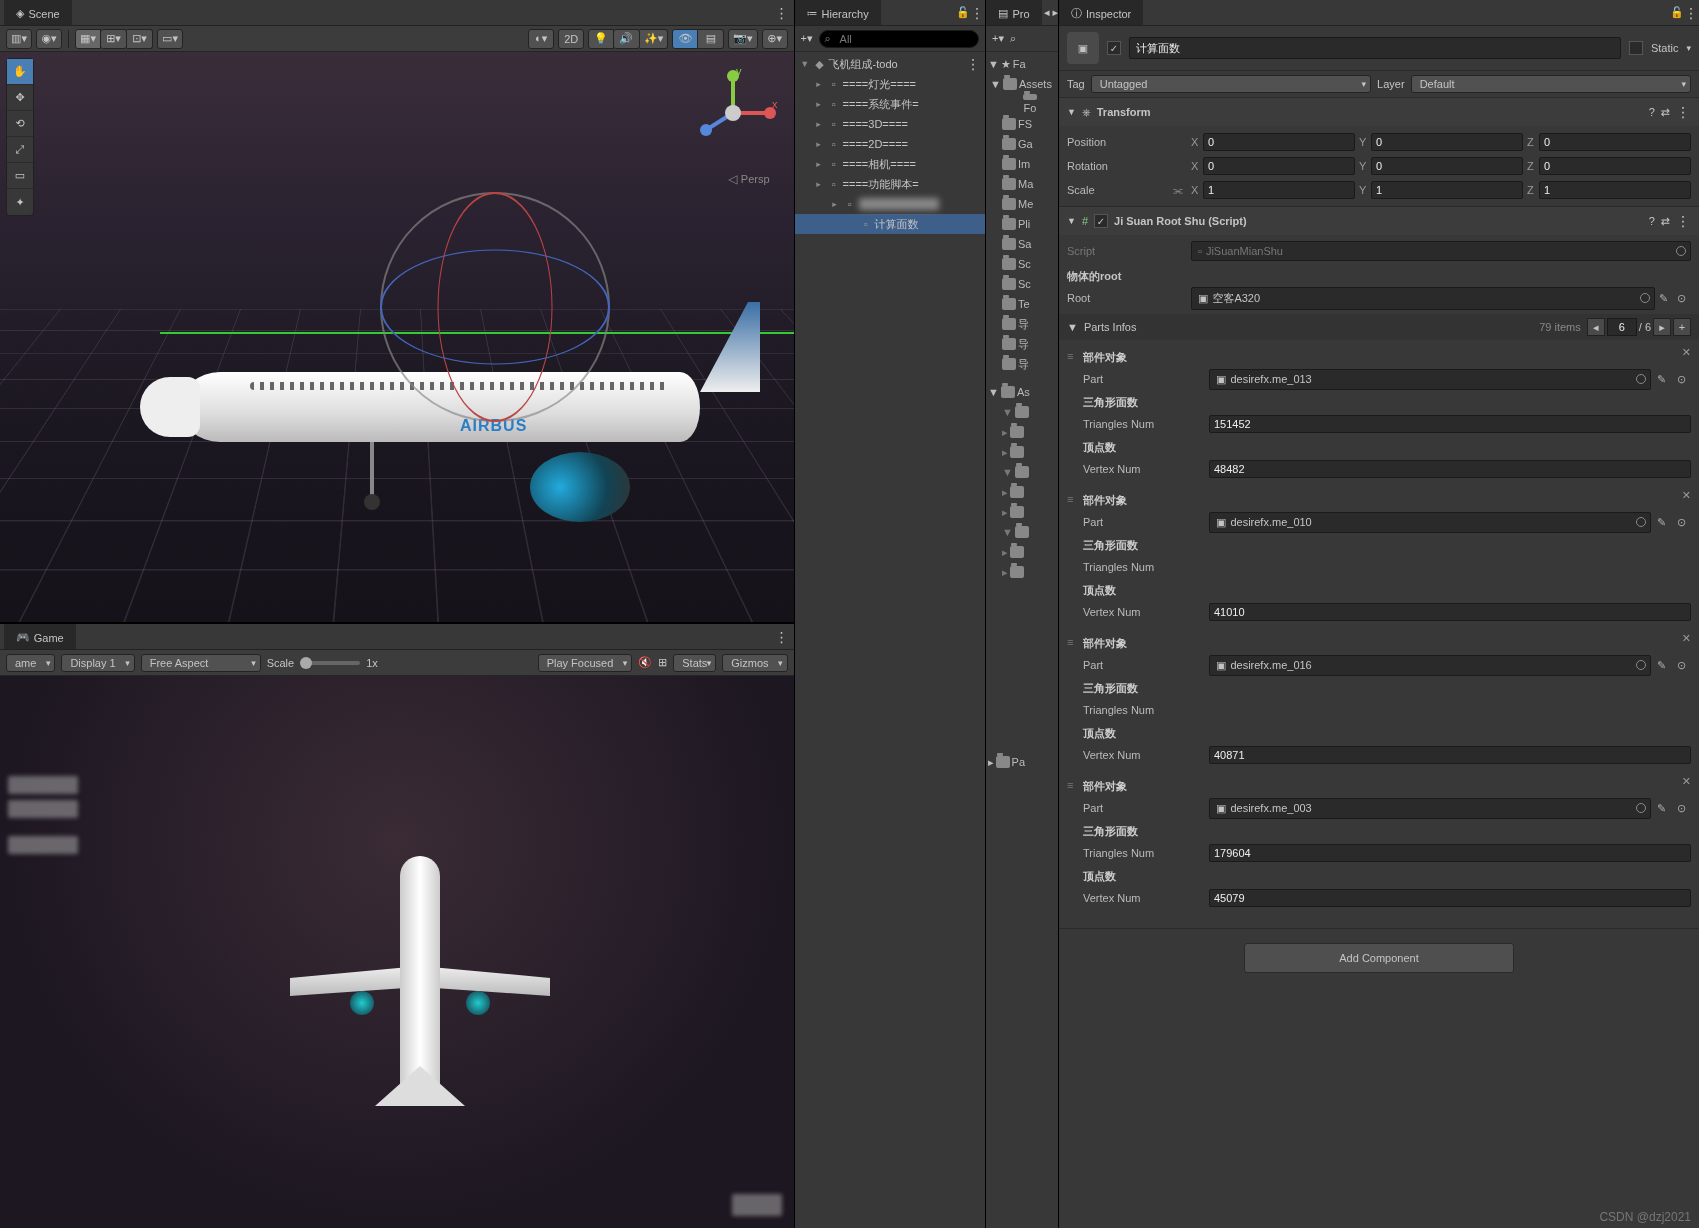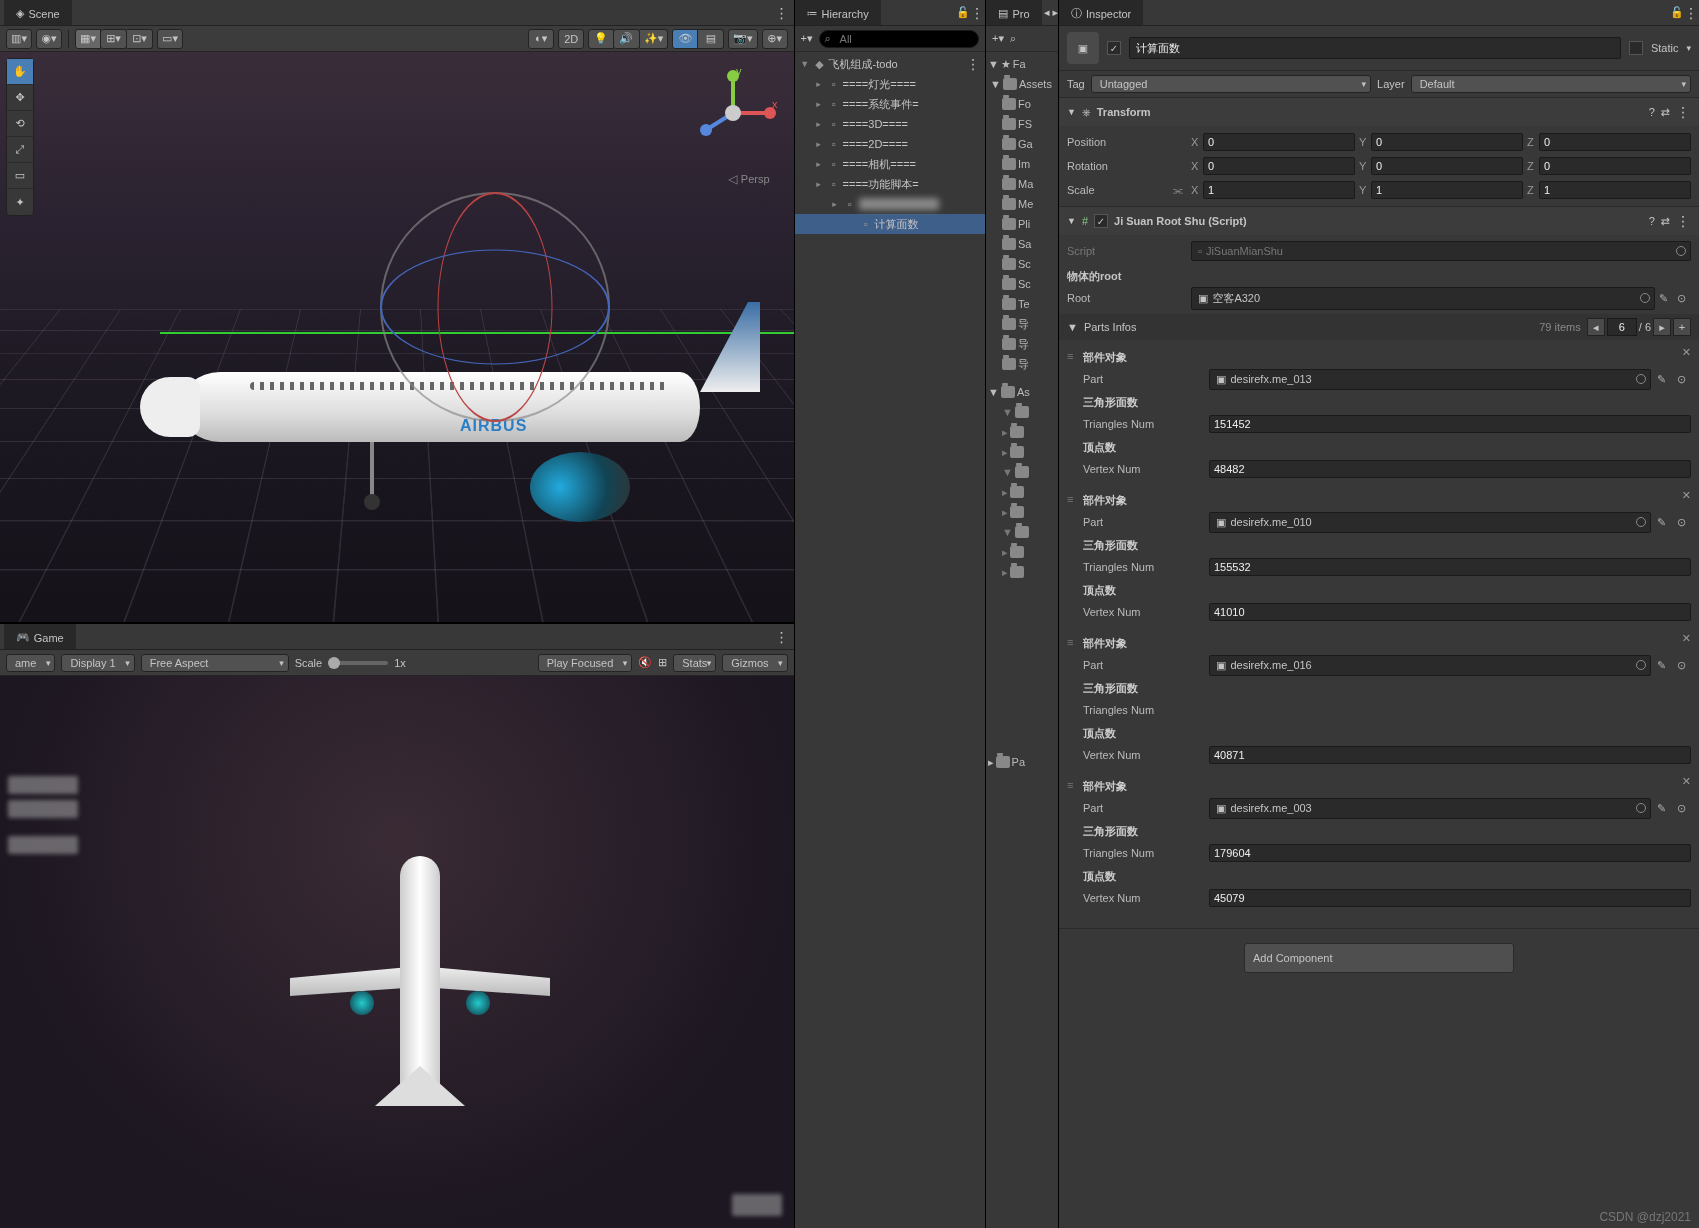--- a/index.html
+++ b/index.html
@@ -128,21 +128,21 @@
 .pager .pg-inp { width:30px; background:#2a2a2a; border:1px solid #1a1a1a; text-align:center; color:#eee; padding:2px; }
 
 .parts { padding:4px 8px 12px; }
 .part-block { padding:2px 0 6px 16px; position:relative; }
 .part-block .handle { position:absolute; left:0; top:6px; color:#777; }
 .part-block .x-close { position:absolute; right:0; top:2px; color:#999; cursor:pointer; }
 .field-row { display:flex; align-items:center; height:24px; gap:6px; }
 .field-row .flbl { width:120px; color:#bbb; }
 .edit-ic { width:14px; color:#aaa; cursor:pointer; }
 
-.add-comp { margin:14px auto; width:270px; padding:8px; background:#4f4f4f; border:1px solid #2a2a2a; border-radius:3px; text-align:left; cursor:pointer; }
+.add-comp { margin:14px auto; width:270px; padding:8px; background:#4f4f4f; border:1px solid #2a2a2a; border-radius:3px; text-align:center; cursor:pointer; }
 .watermark { position:absolute; right:8px; bottom:4px; color:#777; font-size:12px; }
 
 svg { display:block; }
 </style>
 </head>
 <body>
 
 <div class="root">
 
   <div class="left-col">
@@ -232,21 +232,21 @@
         <div class="spacer"></div>
         <span class="dots">⋮</span>
       </div>
       <div class="gtoolbar">
         <div class="dd">
             <span>ame</span>
           </div>
         <div class="dd">
             <span>Display 1</span>
           </div>
-        <div class="dd" style="width:148px">
+        <div class="dd" style="width:120px">
             <span>Free Aspect</span>
           </div>
         <span>Scale</span>
         <div class="slider"></div>
         <span>1x</span>
         <div style="flex:1"></div>
         <div class="dd">
             <span>Play Focused</span>
           </div>
         <span>🔇</span>
@@ -351,21 +351,21 @@
         <span>⌕</span>
       </div>
     <div class="proj-tree">
       <div class="proj-row"><span class="fold">▼</span>★ <span>Fa</span></div>
       <div class="proj-row indent-1" style="padding-left:4px">
           <span class="fold">▼</span>
           <span class="folder-ic"></span>
           <span>Assets</span>
         </div>
       <div id="proj-folders">
-          <div class="proj-row" style="padding-left: 16px;">
+          <div class="proj-row" style="padding-left: 16px; flex-direction: column;">
             <span class="folder-ic"></span>
             <span>Fo</span>
           </div>
           <div class="proj-row" style="padding-left: 16px;">
             <span class="folder-ic"></span>
             <span>FS</span>
           </div>
           <div class="proj-row" style="padding-left: 16px;">
             <span class="folder-ic"></span>
             <span>Ga</span>
@@ -641,21 +641,20 @@
                   <span class="dot"></span>
                 </div>
                 <span class="edit-ic">✎</span>
                 <span class="edit-ic">⊙</span>
               </div>
               <span class="handle">≡</span>
               <span class="x-close">✕</span>
               <div class="sub-label">三角形面数</div>
               <div class="field-row">
                 <span class="flbl">Triangles Num</span>
-                <input class="num-input" value="155532" style="">
               </div>
               <div class="sub-label">顶点数</div>
               <div class="field-row">
                 <span class="flbl">Vertex Num</span>
                 <input class="num-input" value="41010" style="">
               </div>
             </div>
             <div class="part-block">
               <div class="sub-label">部件对象</div>
               <div class="field-row">

